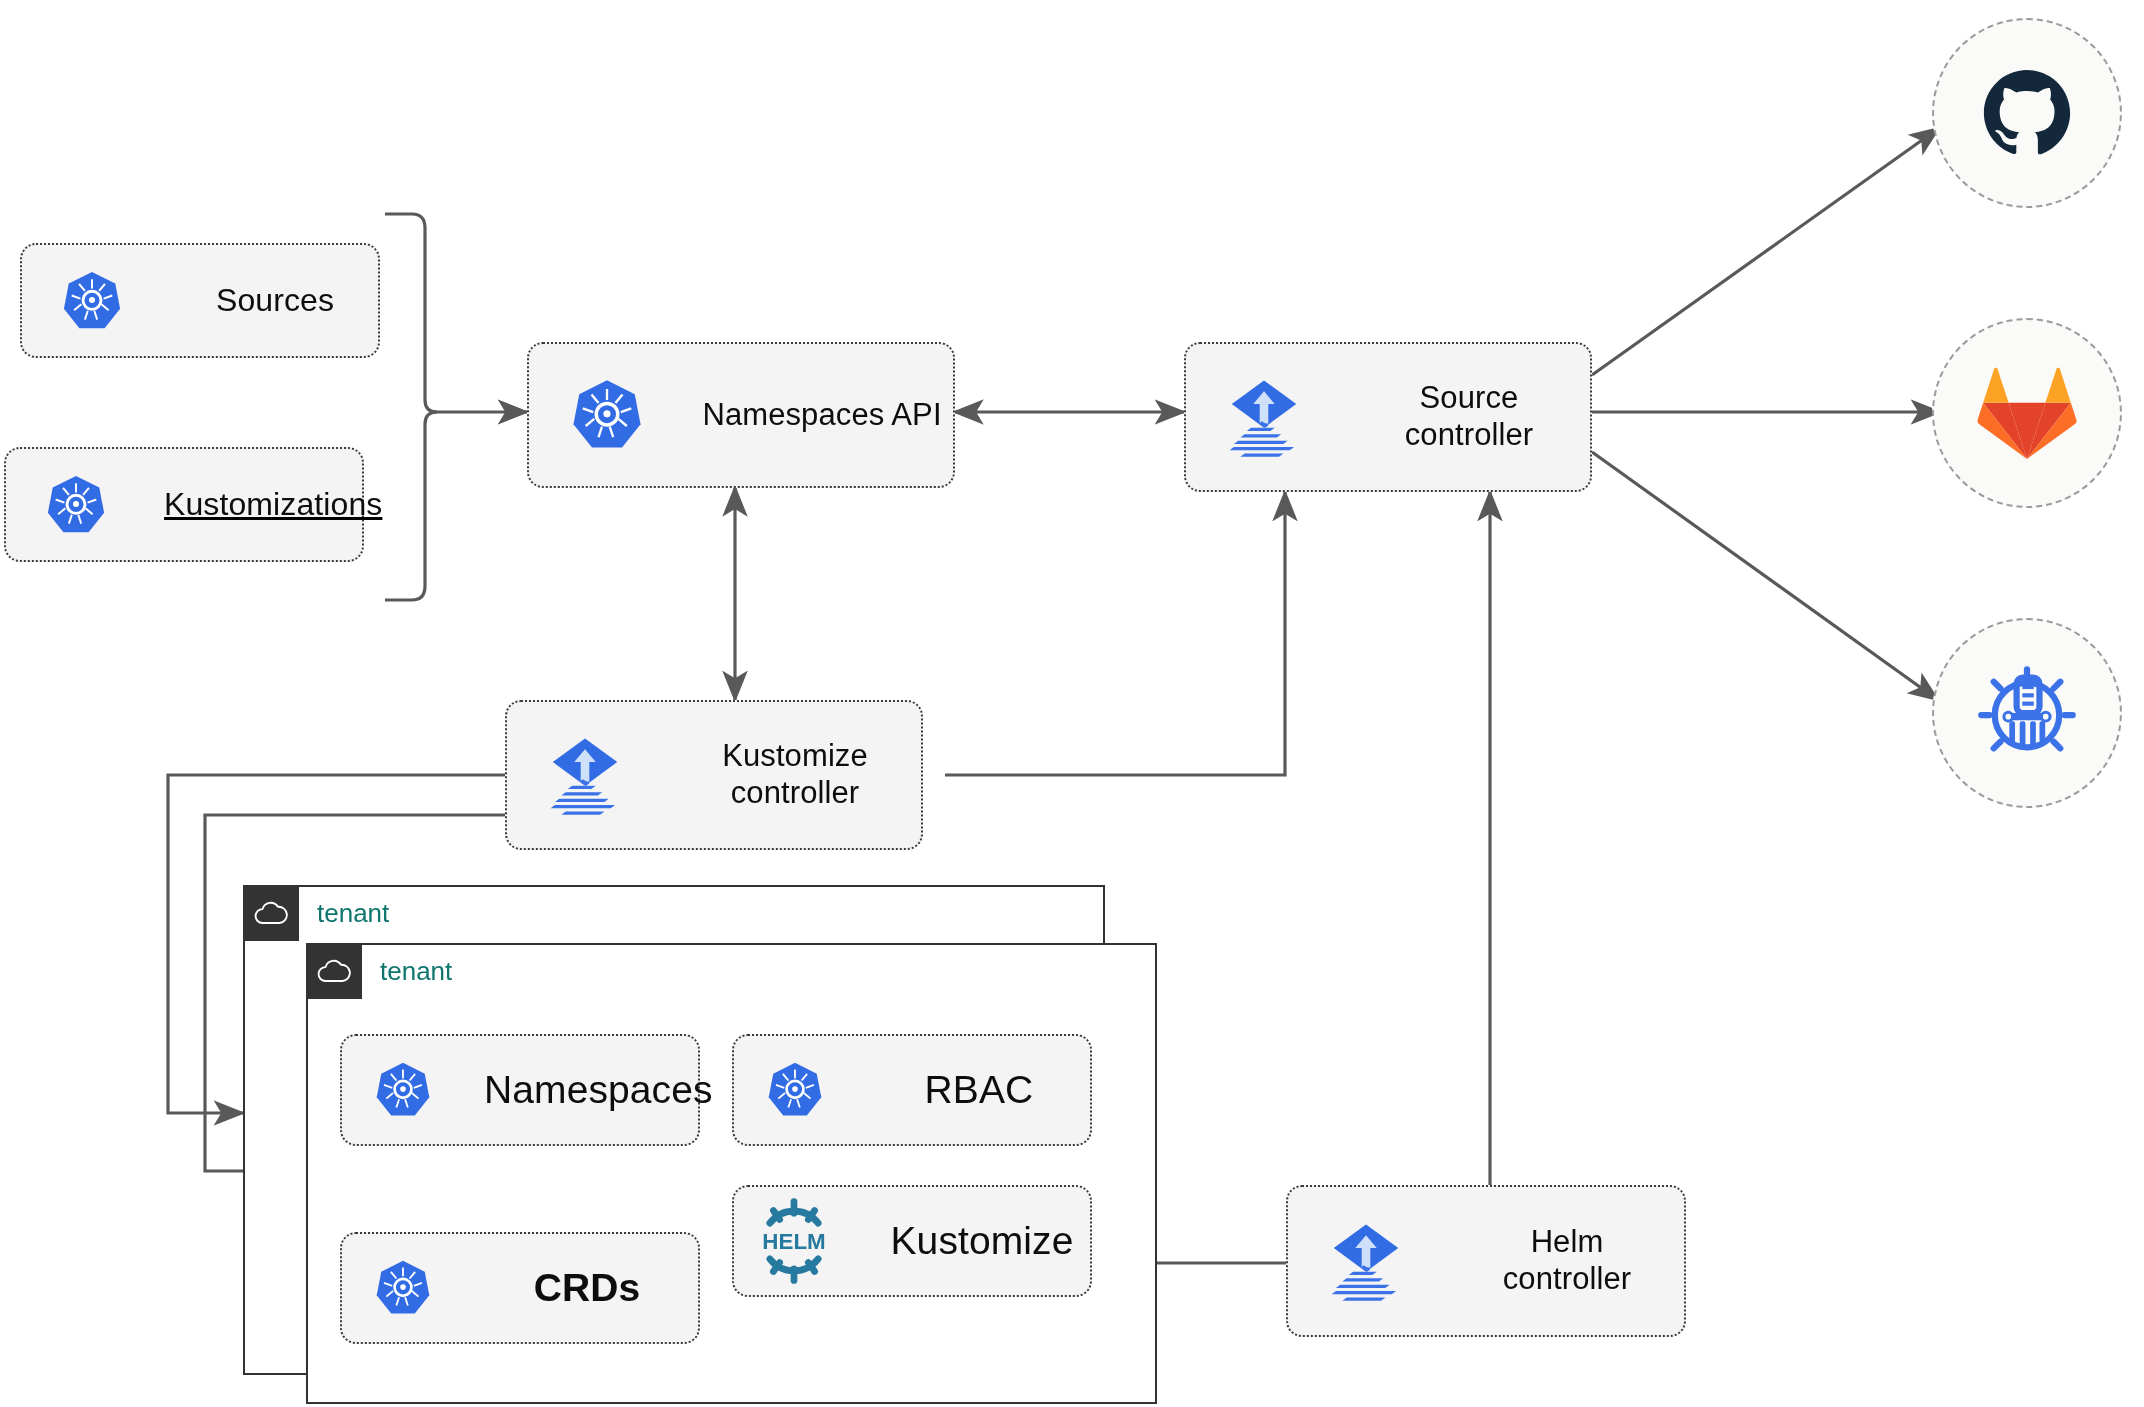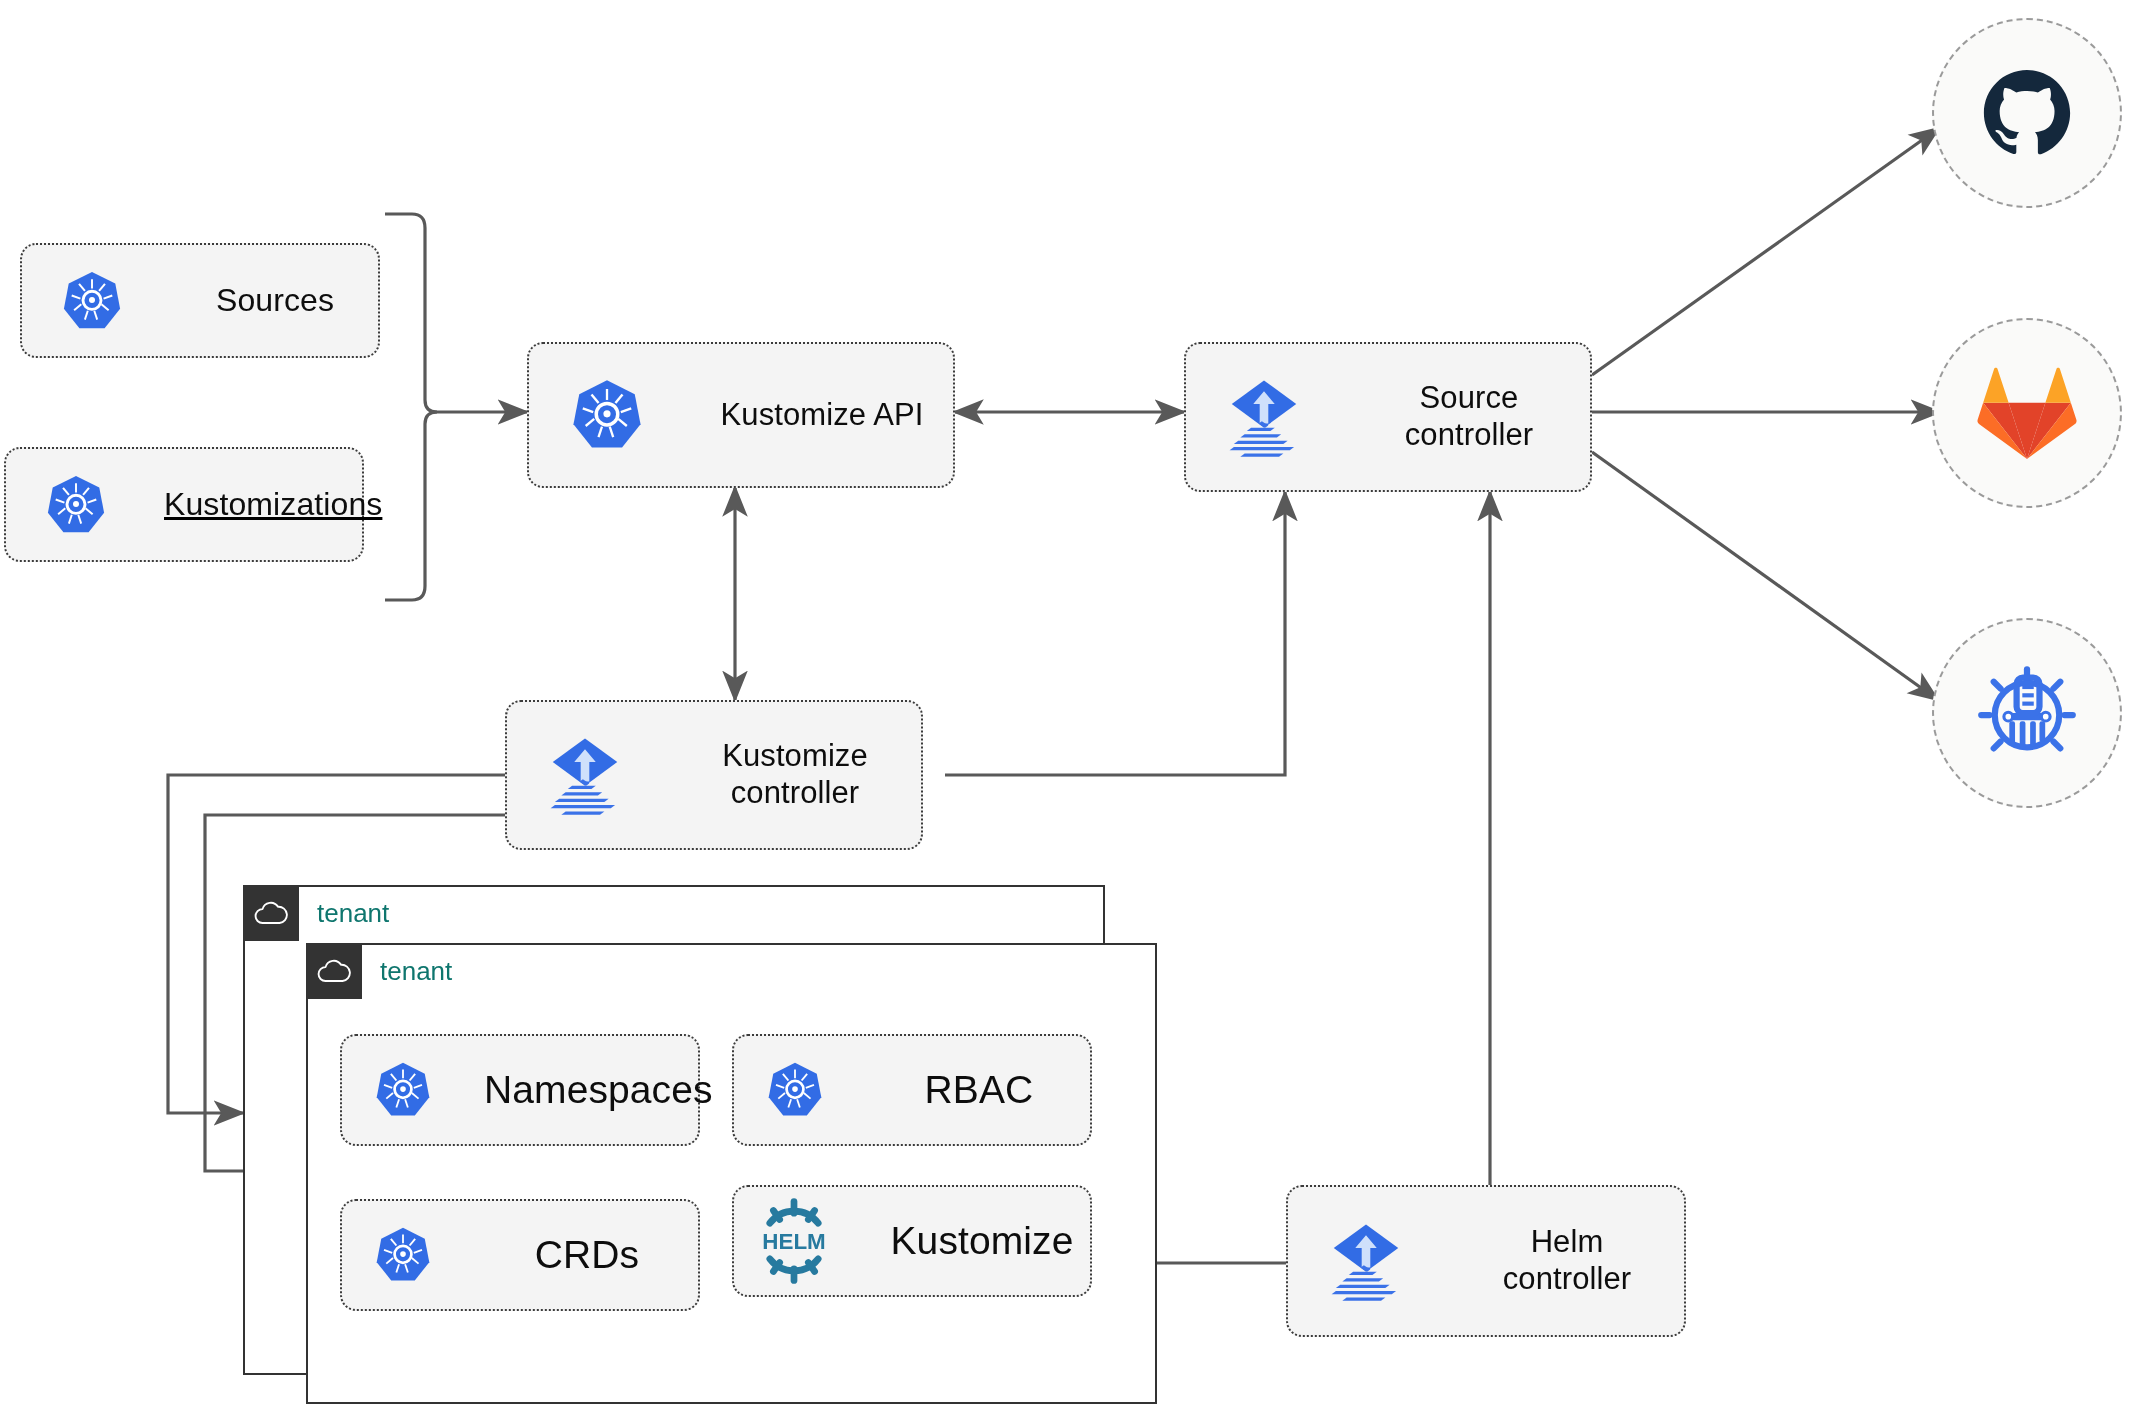--- a/index.html
+++ b/index.html
@@ -214,21 +214,21 @@
             <path d="M49.8 40.7l-1.3 1.6-7.4-6.1 1.3-1.6z"></path>
           <path d="M38.3 50.9l-1.9.6-3-9.1 1.9-.6z"></path>
             <path d="M25.6 51.5l-1.9-.6 3-9.1 1.9.6z"></path>
           <path d="M14.2 42.3l-1.3-1.6 7.4-6.1 1.3 1.6z"></path>
             <path d="M10.7 27.3l.7-1.9 9 3.2-.7 1.9z"></path>
           <path d="M17.8 14.9l1.6-1.3 6.1 7.3-1.6 1.3z"></path>
           <path d="M32 20.5a10.8 10.8 0 1 0 0 21.6 10.8 10.8 0 0 0 0-21.6zm0 3a7.8 7.8 0 1 1 0 15.6 7.8 7.8 0 0 1 0-15.6z"></path>
         </g>
       </svg>
     </span>
-    <span class="lbl">Kustomize API</span>
+    <span class="lbl">Namespaces API</span>
   </div>
 
   <div class="node ctrl" style="left:1184px; top:342px; width:408px; height:150px;">
     <span class="ico">
       <svg width="86" height="86" viewBox="0 0 80 80">
         <path d="M40 6 L70 28 L40 50 L10 28 Z" fill="#326ce5"></path>
         <path d="M40 16 L50 28 L44 28 L44 46 L36 46 L36 28 L30 28 Z" fill="#cfe0fb"></path>
         <g fill="#3b72e8">
           <path d="M38 44 L44 48 L41 50 L35 46 Z"></path>
           <path d="M28 50 L50 50 L46 53 L24 53 Z"></path>
@@ -388,21 +388,21 @@
           <path d="M14.2 42.3l-1.3-1.6 7.4-6.1 1.3 1.6z"></path>
             <path d="M10.7 27.3l.7-1.9 9 3.2-.7 1.9z"></path>
           <path d="M17.8 14.9l1.6-1.3 6.1 7.3-1.6 1.3z"></path>
           <path d="M32 20.5a10.8 10.8 0 1 0 0 21.6 10.8 10.8 0 0 0 0-21.6zm0 3a7.8 7.8 0 1 1 0 15.6 7.8 7.8 0 0 1 0-15.6z"></path>
         </g>
       </svg>
     </span>
     <span class="lbl">RBAC</span>
   </div>
 
-  <div class="node tchip" style="left:340px; top:1199px; width:360px; height:112px; z-index:7;">
+  <div class="node tchip" style="left:340px; top:1232px; width:360px; height:112px; z-index:7;font-weight:bold;">
     <span class="ico">
       <svg width="58" height="58" viewBox="0 0 64 64">
         <path d="M32 2 L56 14 L61 40 L45 60 L19 60 L3 40 L8 14 Z" fill="#326ce5"></path>
         <g fill="#ffffff">
           <circle cx="32" cy="31" r="3.1"></circle>
           <path d="M31 9.5h2v9.5h-2z"></path>
             <path d="M44.6 13.6l1.6 1.3-6.1 7.3-1.6-1.3z"></path>
           <path d="M52.6 25.4l.7 1.9-9 3.2-.7-1.9z"></path>
             <path d="M49.8 40.7l-1.3 1.6-7.4-6.1 1.3-1.6z"></path>
           <path d="M38.3 50.9l-1.9.6-3-9.1 1.9-.6z"></path>

